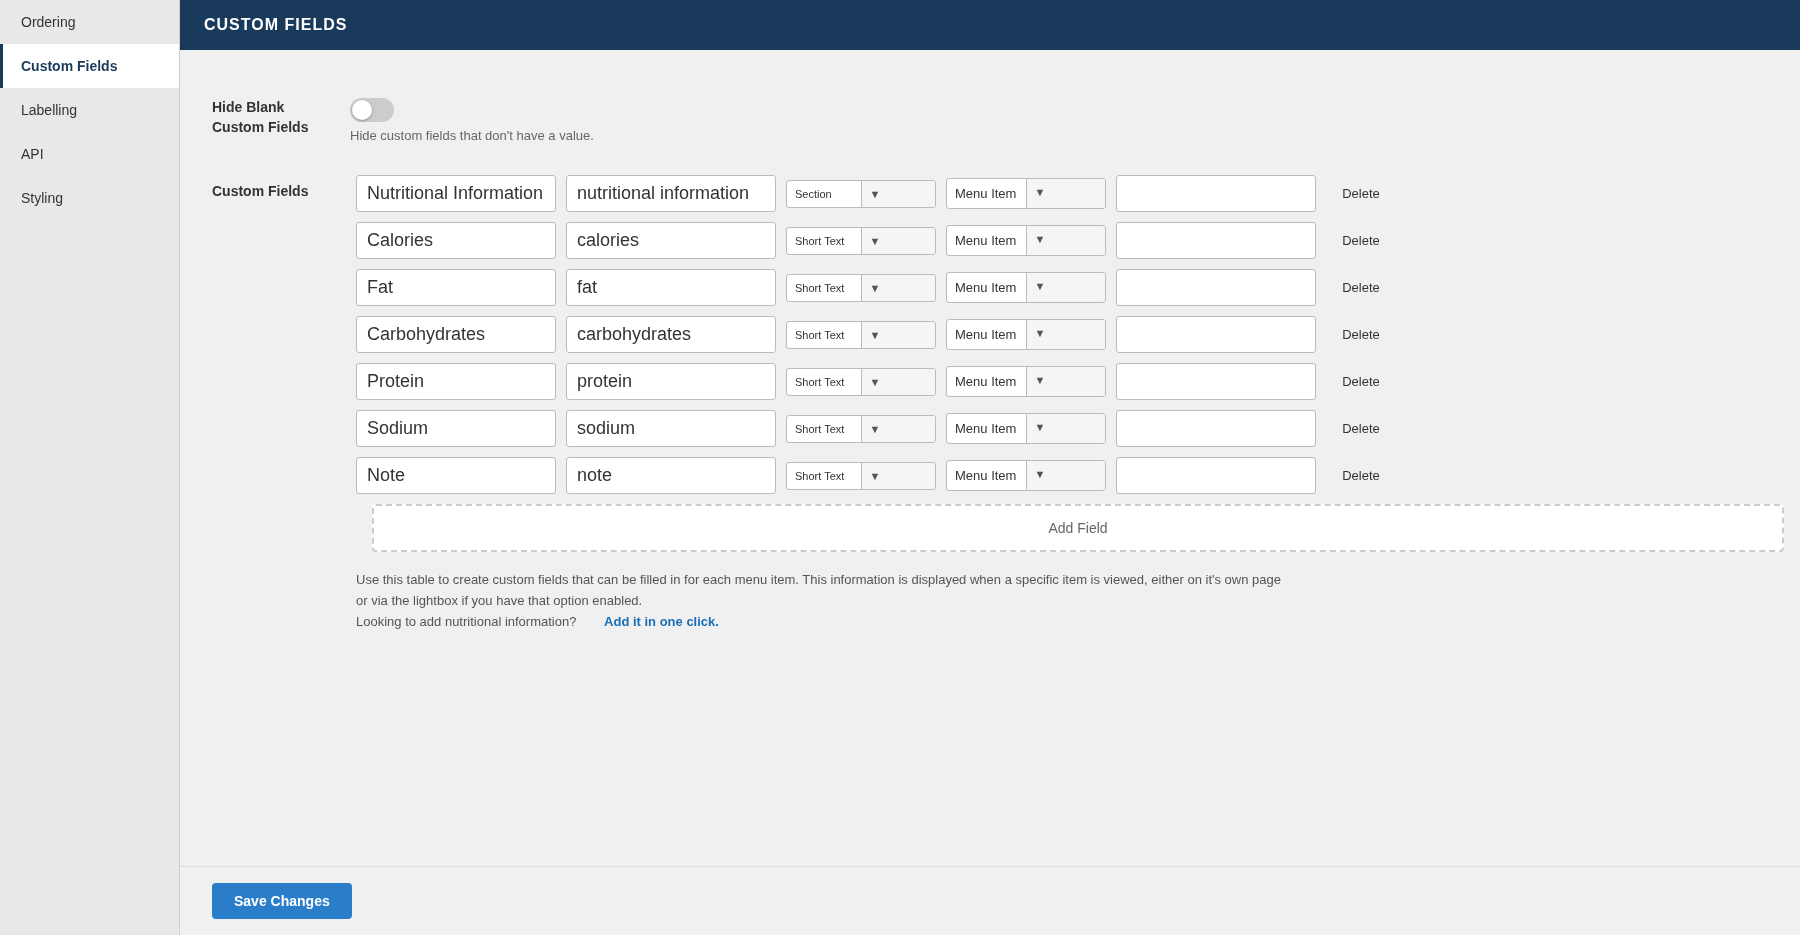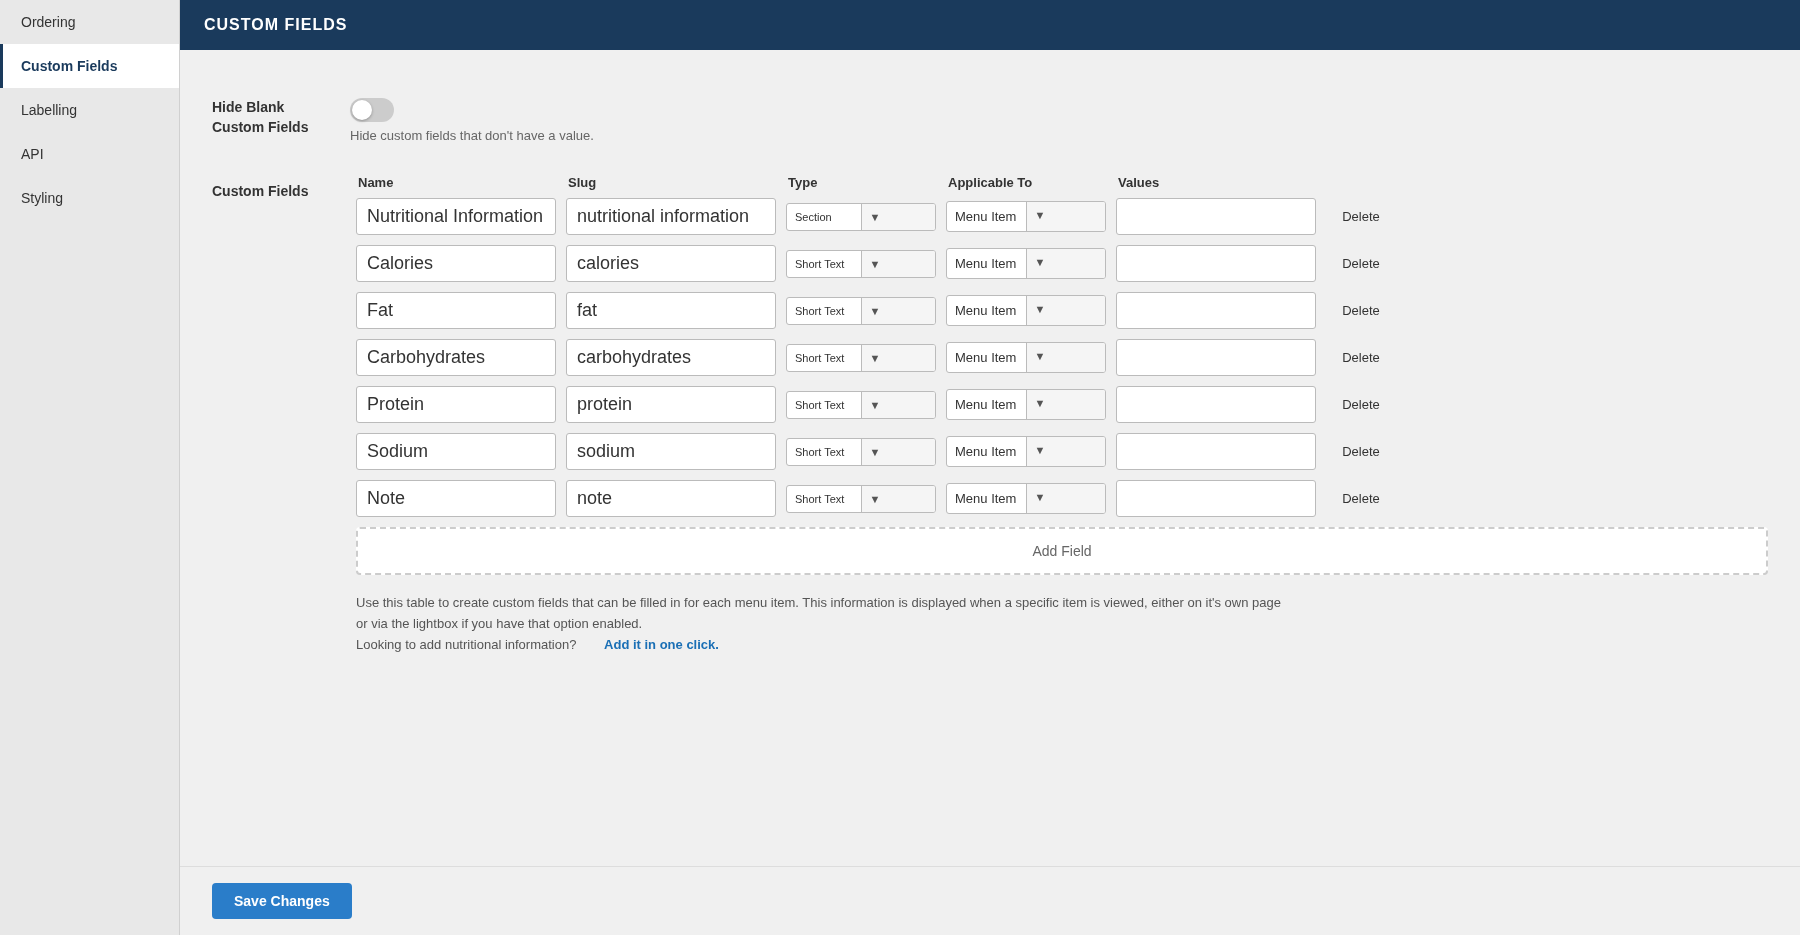--- a/index.html
+++ b/index.html
@@ -199,20 +199,21 @@
       padding: 14px;
       text-align: center;
       background: #fff;
       border: 2px dashed #ccc;
       border-radius: 4px;
       color: #666;
       font-size: 14px;
       cursor: pointer;
       margin-top: 8px;
       margin-bottom: 18px;
+      margin-left: 16px;
     }
 
     
     .footer-note {
       font-size: 13px;
       color: #555;
       line-height: 1.6;
       margin-bottom: 24px;
     }
     .footer-note a {
@@ -277,28 +278,20 @@
           <div class="knob"></div>
         </div>
         <span class="hide-blank-desc">Hide custom fields that don't have a value.</span>
       </div>
     </div>
 
     <div class="fields-section">
       <div class="fields-label">Custom Fields</div>
       <div class="fields-table">
 
-        <div class="table-header">
-          <div class="col-header">Name</div>
-          <div class="col-header">Slug</div>
-          <div class="col-header">Type</div>
-          <div class="col-header">Applicable To</div>
-          <div class="col-header">Values</div>
-          <div class="col-header"></div>
-        </div>
 
         <div class="table-row">
           <input type="text" value="Nutritional Information" style="">
           <input type="text" value="nutritional information" style="">
           <div class="type-select">
             <span>Section</span>
             <span class="chevron">▼</span>
           </div>
           <div class="applicable-select">
             <span>Menu Item</span>

